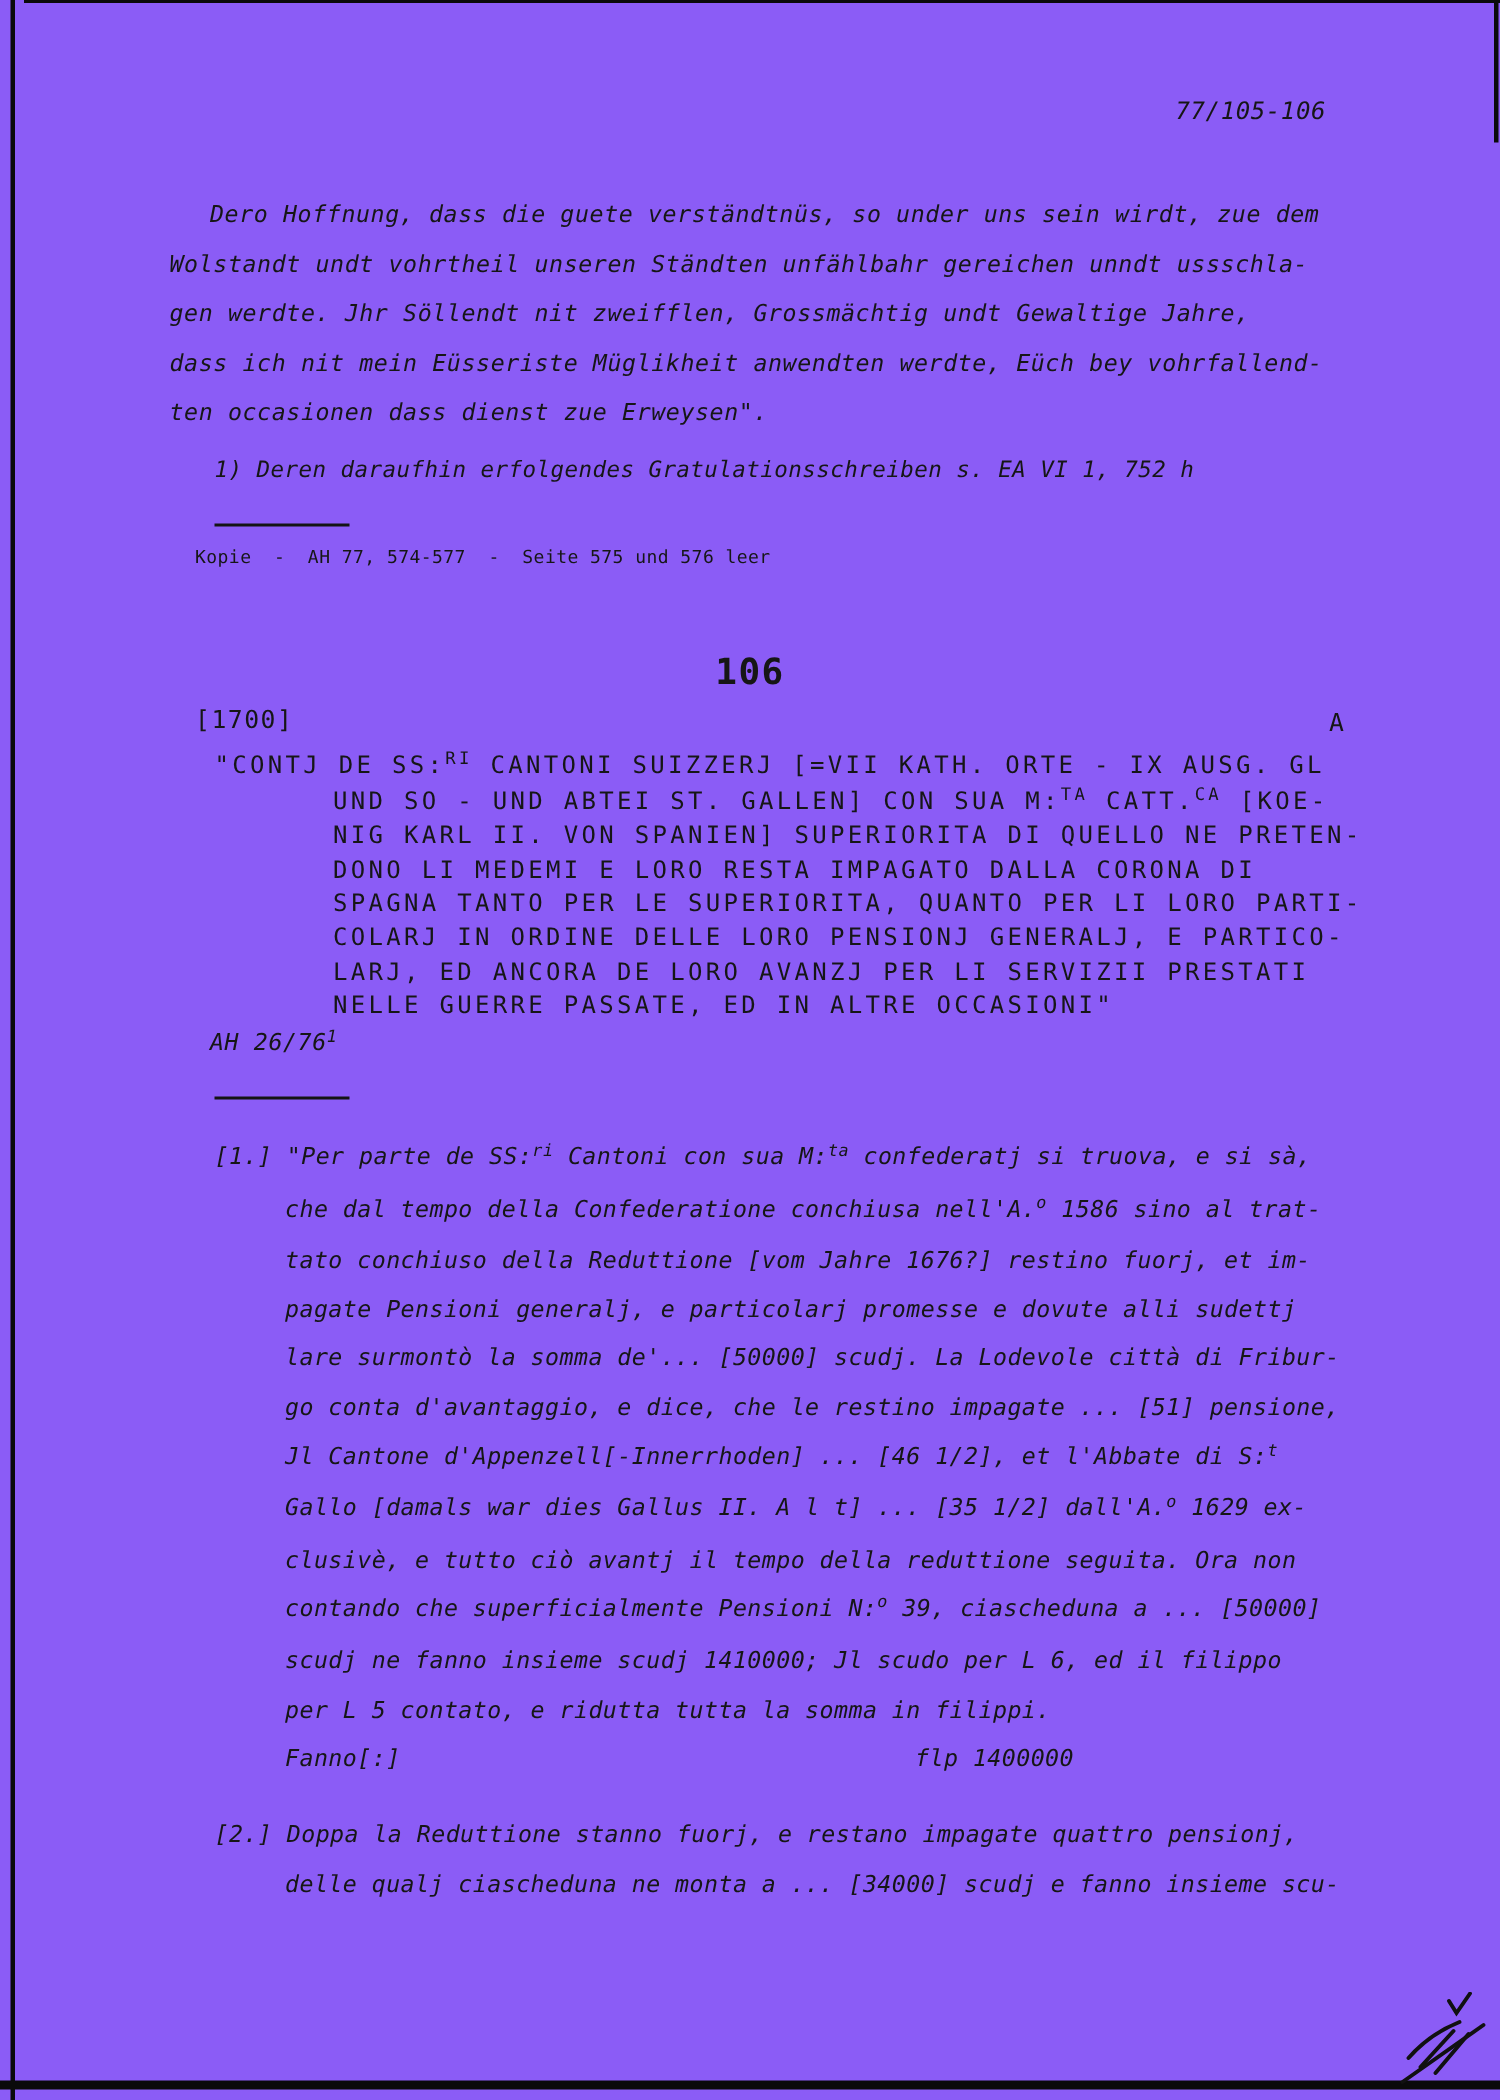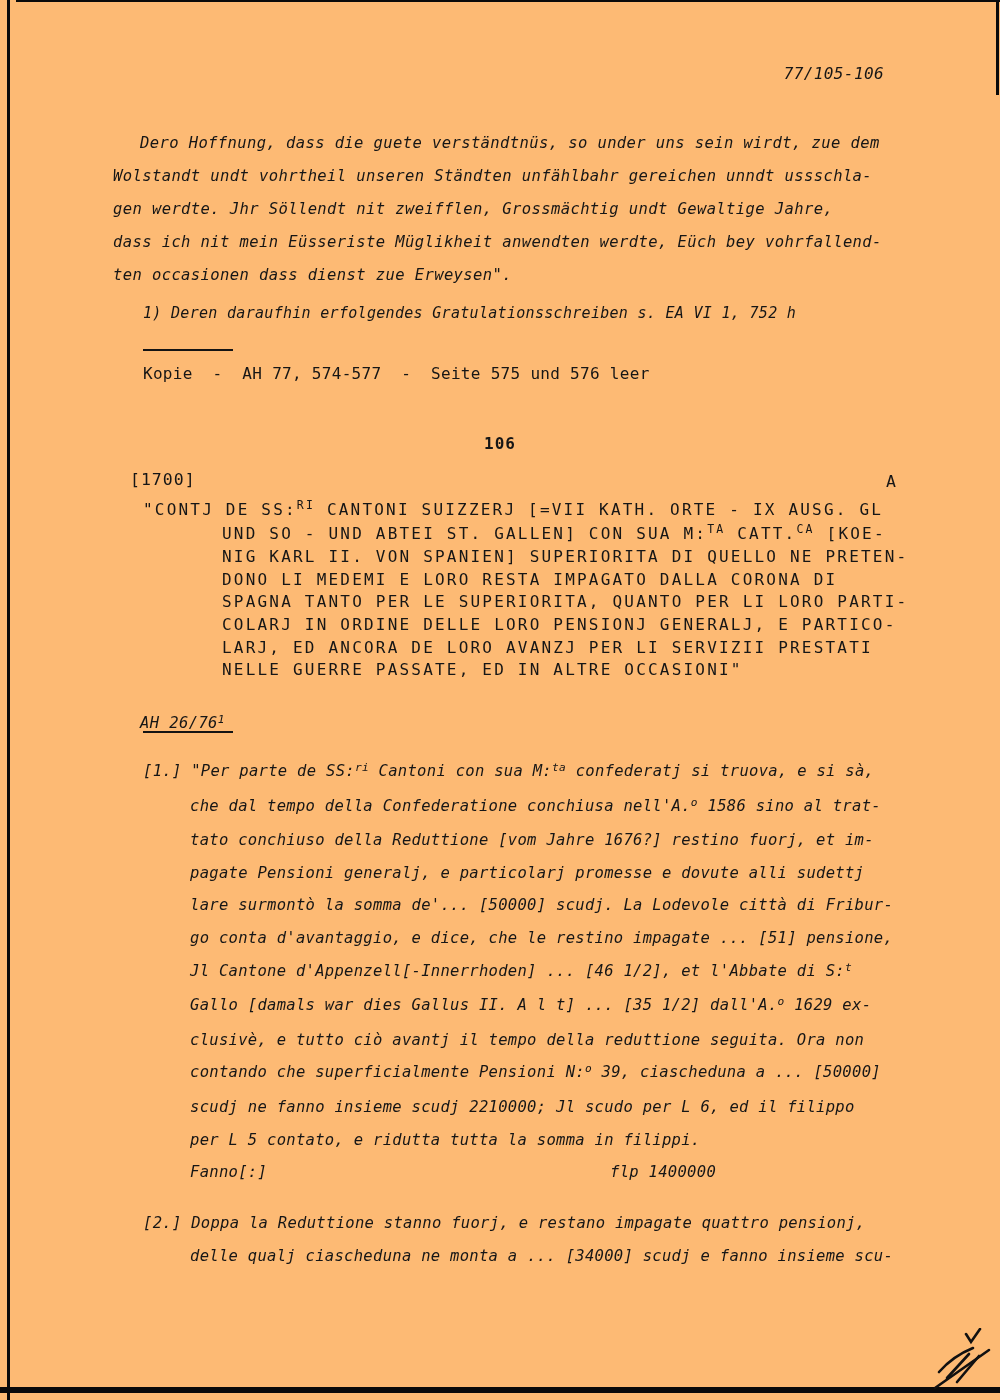--- a/index.html
+++ b/index.html
@@ -6,21 +6,21 @@
   html, body { margin: 0; padding: 0; }
   body {
     background: #ffffff;
     font-family: "DejaVu Sans Mono", "Liberation Mono", monospace;
     color: #161616;
   }
   .page {
     position: relative;
     width: 1000px;
     height: 1400px;
-    background: #fdba74;
+    background: #8b5cf6;
     overflow: hidden;
   }
   .abs { position: absolute; }
   .line { white-space: pre; }
   .sup { display: inline-block; font-size: 0.72em; transform: translateY(-0.48em); }
   .gap { display: inline-block; }
 
   
   .edge { background: #0a0a0a; position: absolute; }
   .edge-left   { left: 7px;  top: 0; width: 3px; height: 1400px; }
@@ -44,42 +44,42 @@
   .footnote {
     top: 304px; left: 143px;
     font-style: italic; font-size: 15px; letter-spacing: 0.3px;
   }
 
   .rule { background: #141414; height: 2px; }
   .rule-1 { top: 349px; left: 143px; width: 90px; }
   .rule-2 { top: 731px; left: 143px; width: 90px; }
 
   .kopie-line {
-    top: 364px; left: 143px;
-    font-size: 16px; letter-spacing: 0.3px; white-space: pre;
+    top: 364px; left: 130px;
+    font-size: 12px; letter-spacing: 0.3px; white-space: pre;
   }
 
   .doc-number {
     top: 434px; left: 0; width: 1000px;
-    text-align: center; font-size: 16px; font-weight: bold; letter-spacing: 1px;
+    text-align: center; font-size: 24px; font-weight: bold; letter-spacing: 1px;
   }
 
   .year-label { top: 470px; left: 130px; font-size: 16.5px; letter-spacing: 1px; }
   .marginal-a { top: 472px; left: 886px; font-size: 16.5px; }
 
   .title-block {
     top: 499px; left: 143px; width: 800px;
     font-size: 16px; letter-spacing: 2.2px; line-height: 22.6px;
   }
   .title-block .line { padding-left: 79px; }
   .title-block .line.first { padding-left: 0; }
 
   .ah-ref {
     top: 686px; left: 140px;
-    font-style: italic; font-size: 15.5px; letter-spacing: 0.4px; margin-top: 28px;
+    font-style: italic; font-size: 15.5px; letter-spacing: 0.4px;
   }
 
   .para {
     left: 143px; width: 790px;
     font-style: italic; font-size: 15.5px; letter-spacing: 0.3px;
     line-height: 32.6px;
   }
   .para .line { padding-left: 47px; }
   .para .line.first { padding-left: 0; }
   .para-1 { top: 755px; }
@@ -141,21 +141,21 @@
       <div class="line first"><span>[1.] "Per parte de SS:</span><span class="sup">ri</span><span> Cantoni con sua M:</span><span class="sup">ta</span><span> confederatj si truova, e si sà,</span></div>
       <div class="line"><span>che dal tempo della Confederatione conchiusa nell'A.</span><span class="sup">o</span><span> 1586 sino al trat-</span></div>
       <div class="line"><span>tato conchiuso della Reduttione [vom Jahre 1676?] restino fuorj, et im-</span></div>
       <div class="line"><span>pagate Pensioni generalj, e particolarj promesse e dovute alli sudettj</span></div>
       <div class="line"><span>lare surmontò la somma de'... [50000] scudj. La Lodevole città di Fribur-</span></div>
       <div class="line"><span>go conta d'avantaggio, e dice, che le restino impagate ... [51] pensione,</span></div>
       <div class="line"><span>Jl Cantone d'Appenzell[-Innerrhoden] ... [46 1/2], et l'Abbate di S:</span><span class="sup">t</span></div>
       <div class="line"><span>Gallo [damals war dies Gallus II. A l t] ... [35 1/2] dall'A.</span><span class="sup">o</span><span> 1629 ex-</span></div>
       <div class="line"><span>clusivè, e tutto ciò avantj il tempo della reduttione seguita. Ora non</span></div>
       <div class="line"><span>contando che superficialmente Pensioni N:</span><span class="sup">o</span><span> 39, ciascheduna a ... [50000]</span></div>
-      <div class="line"><span>scudj ne fanno insieme scudj 2210000; Jl scudo per L 6, ed il filippo</span></div>
+      <div class="line"><span>scudj ne fanno insieme scudj 1410000; Jl scudo per L 6, ed il filippo</span></div>
       <div class="line"><span>per L 5 contato, e ridutta tutta la somma in filippi.</span></div>
       <div class="line"><span>Fanno[:]</span><span class="gap" style="width: 343px;">&nbsp;</span><span>flp 1400000</span></div>
     </div>
 
   <div class="abs para para-2">
       <div class="line first"><span>[2.] Doppa la Reduttione stanno fuorj, e restano impagate quattro pensionj,</span></div>
       <div class="line"><span>delle qualj ciascheduna ne monta a ... [34000] scudj e fanno insieme scu-</span></div>
     </div>
 
   <div class="abs hand-mark">

